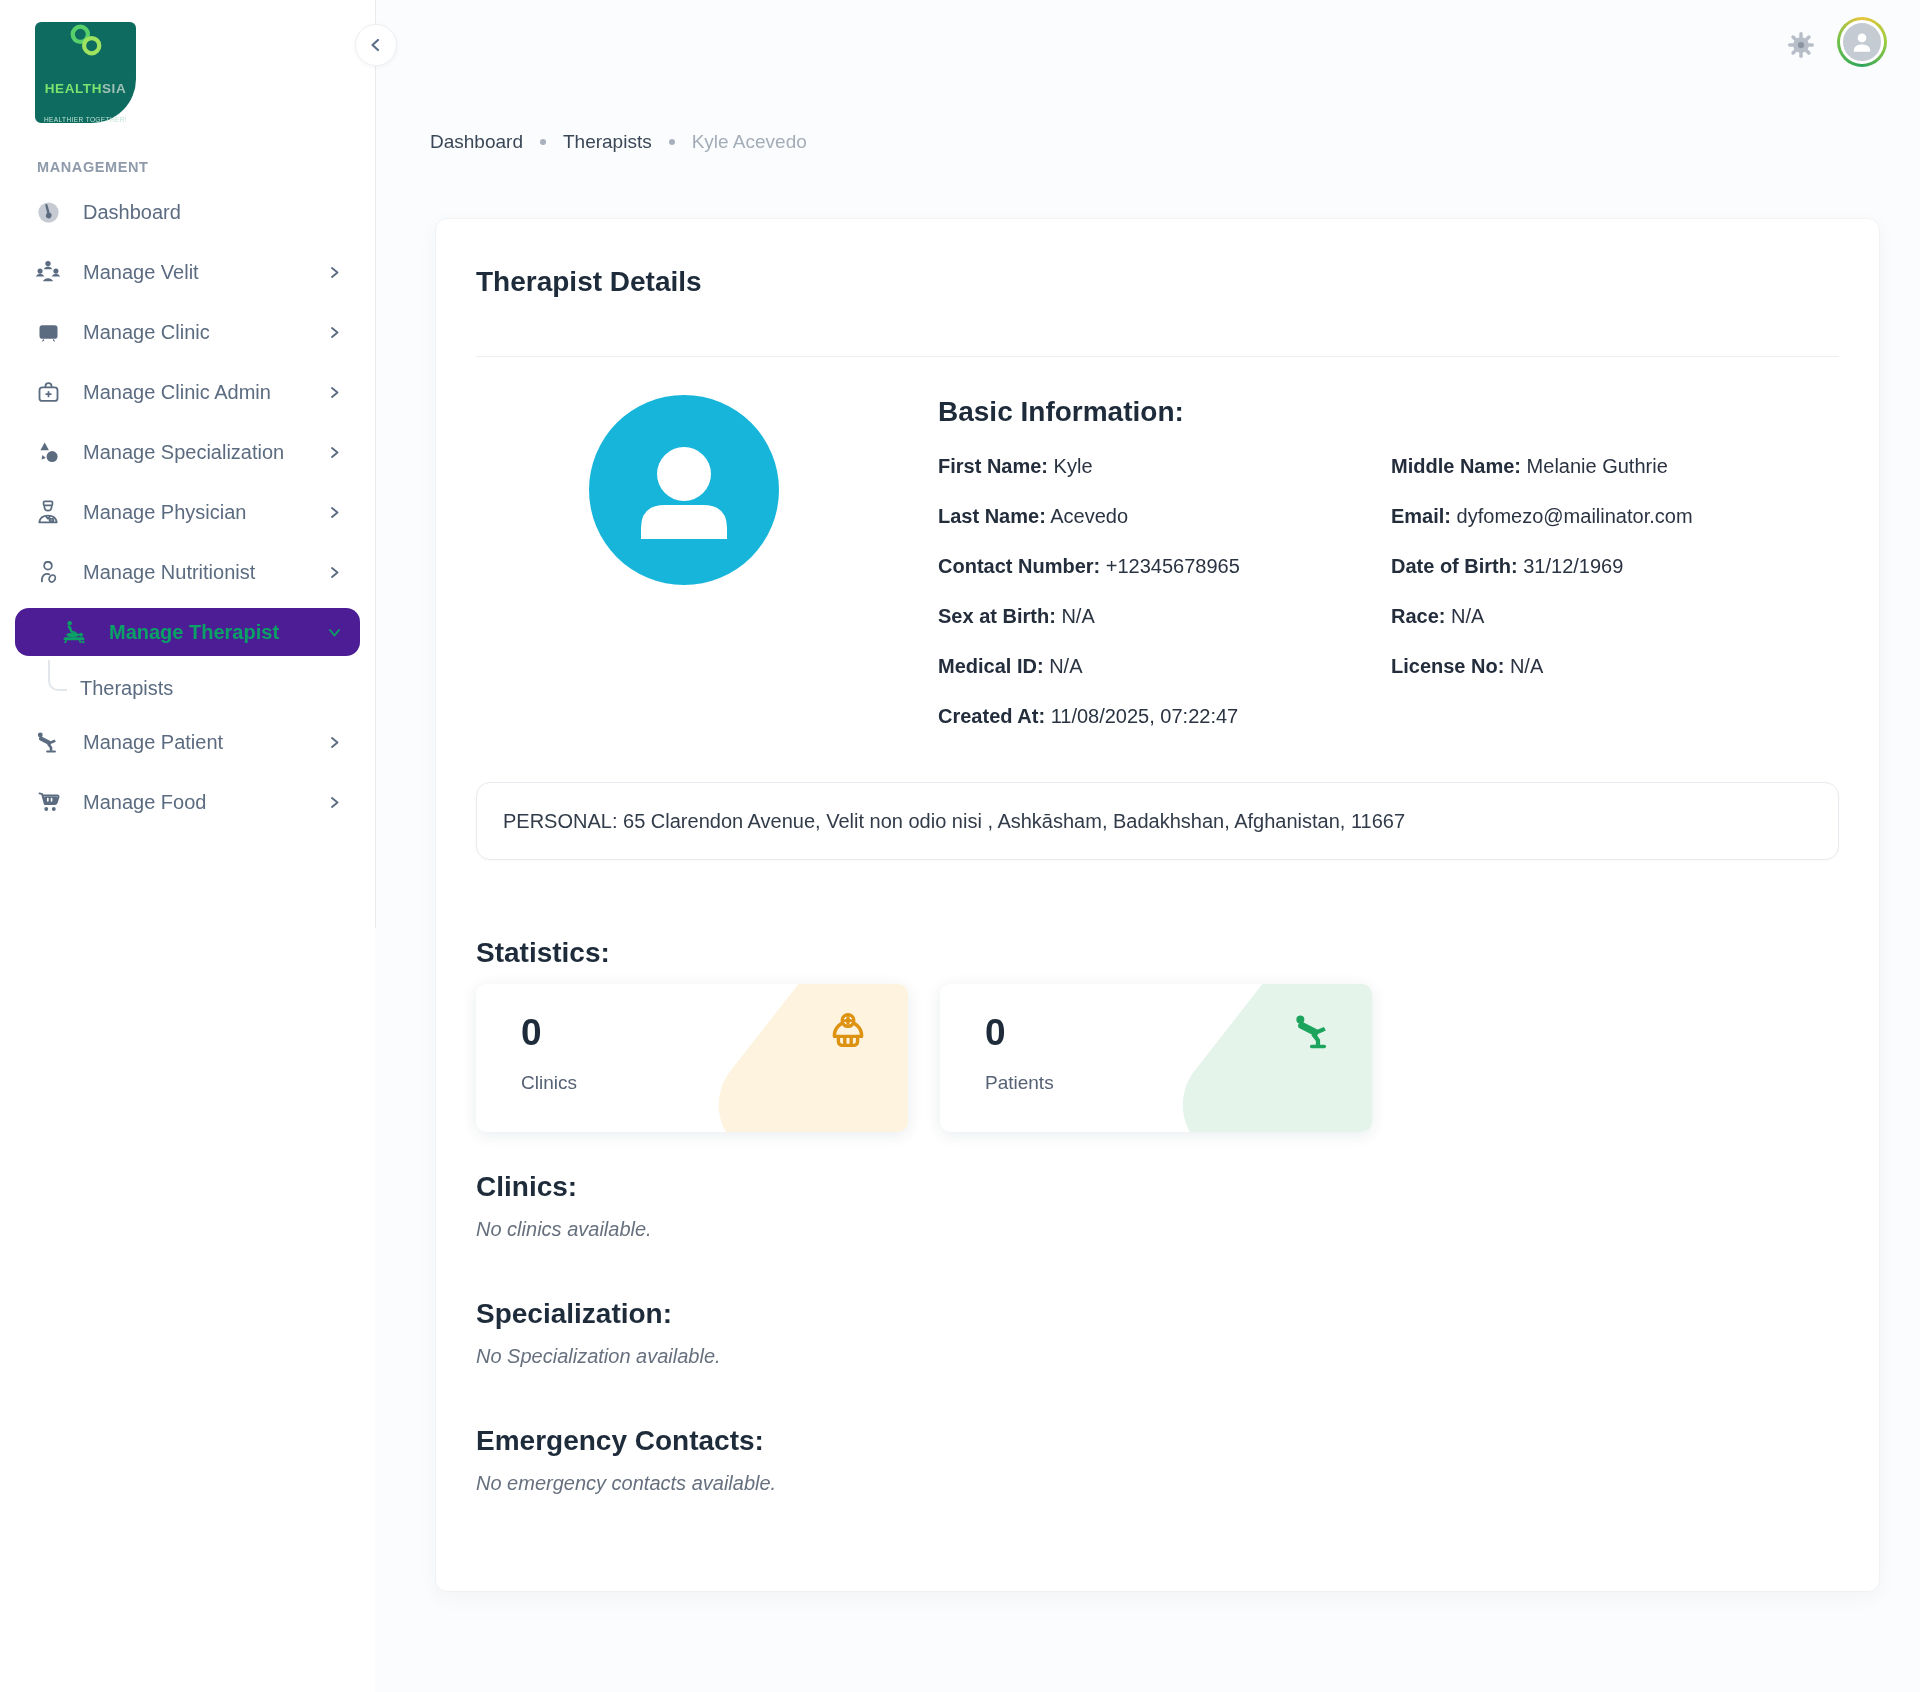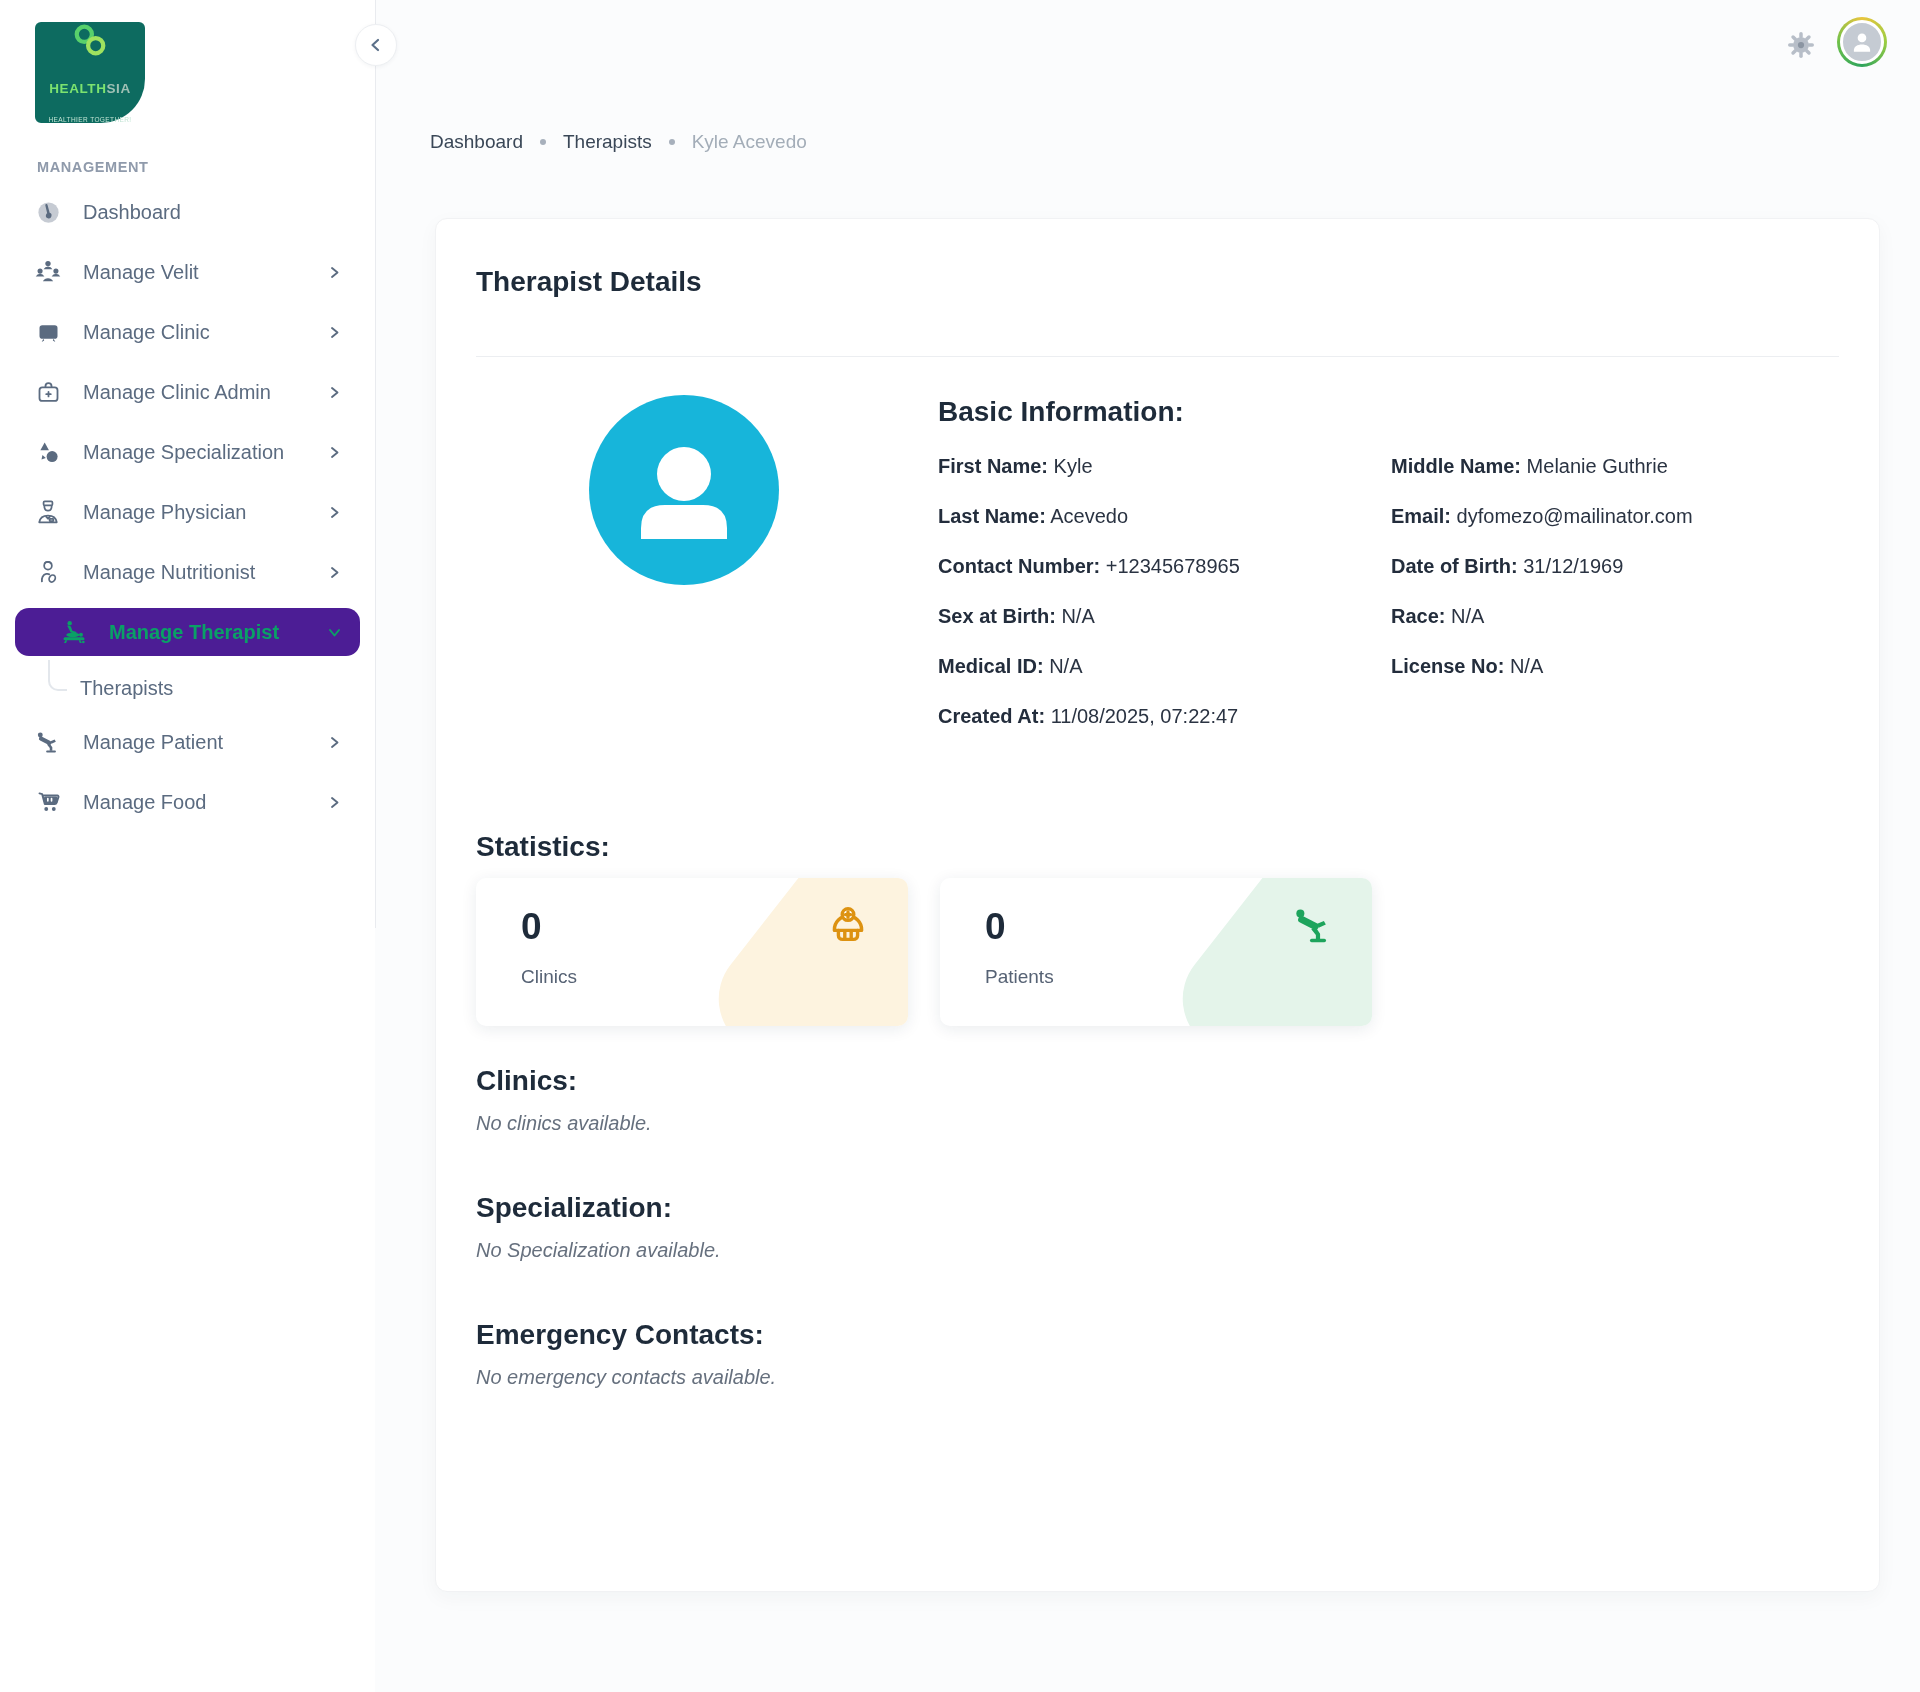--- a/index.html
+++ b/index.html
@@ -4,21 +4,21 @@
 <style>
   * { margin:0; padding:0; box-sizing:border-box; }
   html,body { width:1920px; height:1692px; }
   body {
     font-family:"Liberation Sans", sans-serif;
     background:#fbfcfd; color:#27303f; position:relative; overflow:hidden;
   }
   
   .sidebar { position:absolute; left:0; top:0; width:375px; height:1692px; background:#ffffff; }
   .vline   { position:absolute; left:375px; top:0; width:1px; height:928px; background:#e9ebef; }
-  .logo { margin:22px 0 0 35px; width:110px; height:101px; background:#0d6b60;
+  .logo { margin:22px 0 0 35px; width:101px; height:101px; background:#0d6b60;
           border-radius:6px 6px 44px 6px; display:flex; flex-direction:column;
           align-items:center; justify-content:center;gap:16px; }
   .logo-name { font-size:13.5px; font-weight:bold; letter-spacing:.6px; margin-top:7px; }
   .logo-name .p1 { color:#7ce36f; } .logo-name .p2 { color:#9fc0b4; }
   .logo-tag { font-size:6.5px; color:#bfe3d2; letter-spacing:.4px; margin-top:4px; }
   .section-label { margin:36px 0 0 37px; font-size:14.5px; font-weight:bold;
                    letter-spacing:.6px; color:#8f9aab; }
   .nav { margin-top:13px; position:relative; height:744px; overflow:hidden; }
   .side-item { height:48px; margin:0 15px 12px; padding:0 18px; border-radius:14px;
                display:flex; align-items:center; font-size:20px; color:#5b6b80; cursor:pointer; }
@@ -348,20 +348,23 @@
         <p class="field"><b>Middle Name:</b> <span>Melanie Guthrie</span></p>
         <p class="field"><b>Email:</b> <span>dyfomezo@mailinator.com</span></p>
         <p class="field"><b>Date of Birth:</b> <span>31/12/1969</span></p>
         <p class="field"><b>Race:</b> <span>N/A</span></p>
         <p class="field"><b>License No:</b> <span>N/A</span></p>
       </div>
     </div>
   </div>
 
   <div class="addresses">
+    <div class="addr-box">
+      <span>PERSONAL: 65 Clarendon Avenue, Velit non odio nisi , Ashkāsham, Badakhshan, Afghanistan, 11667</span>
+    </div>
   </div>
 
   <div class="stats">
     <h2 class="sec-heading">Statistics:</h2>
     <div class="stat-row">
 
       <div class="stat-card">
         <div class="stat-wedge" style="background:#fdf3df;"></div>
         <div class="stat-num">0</div>
         <div class="stat-lbl">Clinics</div>

